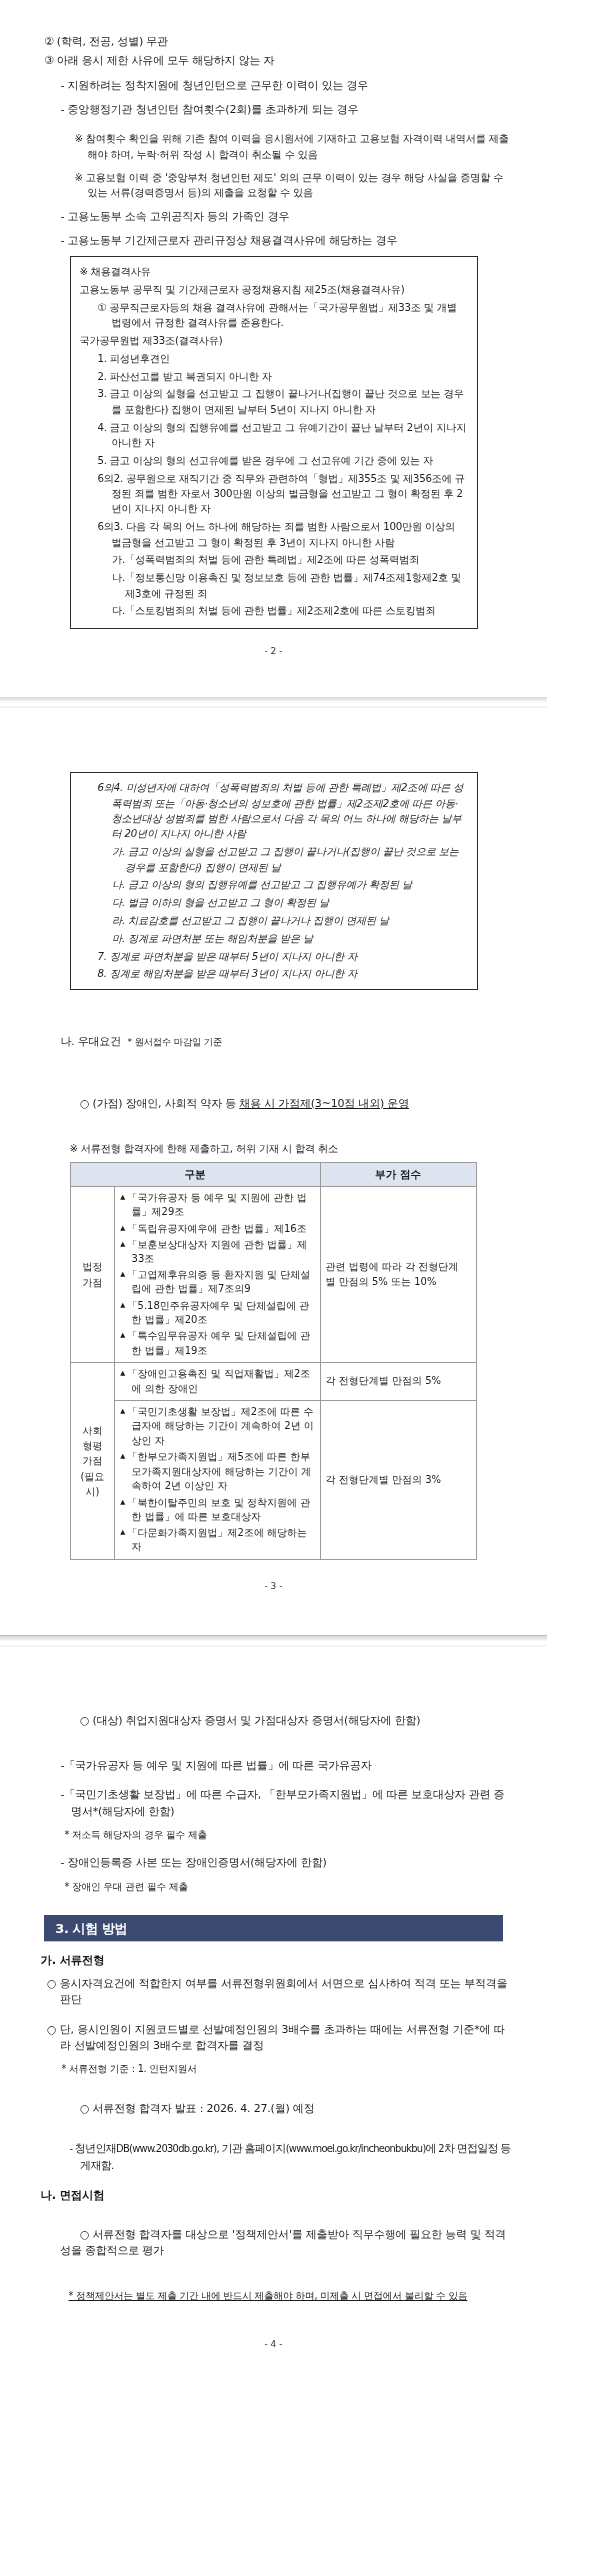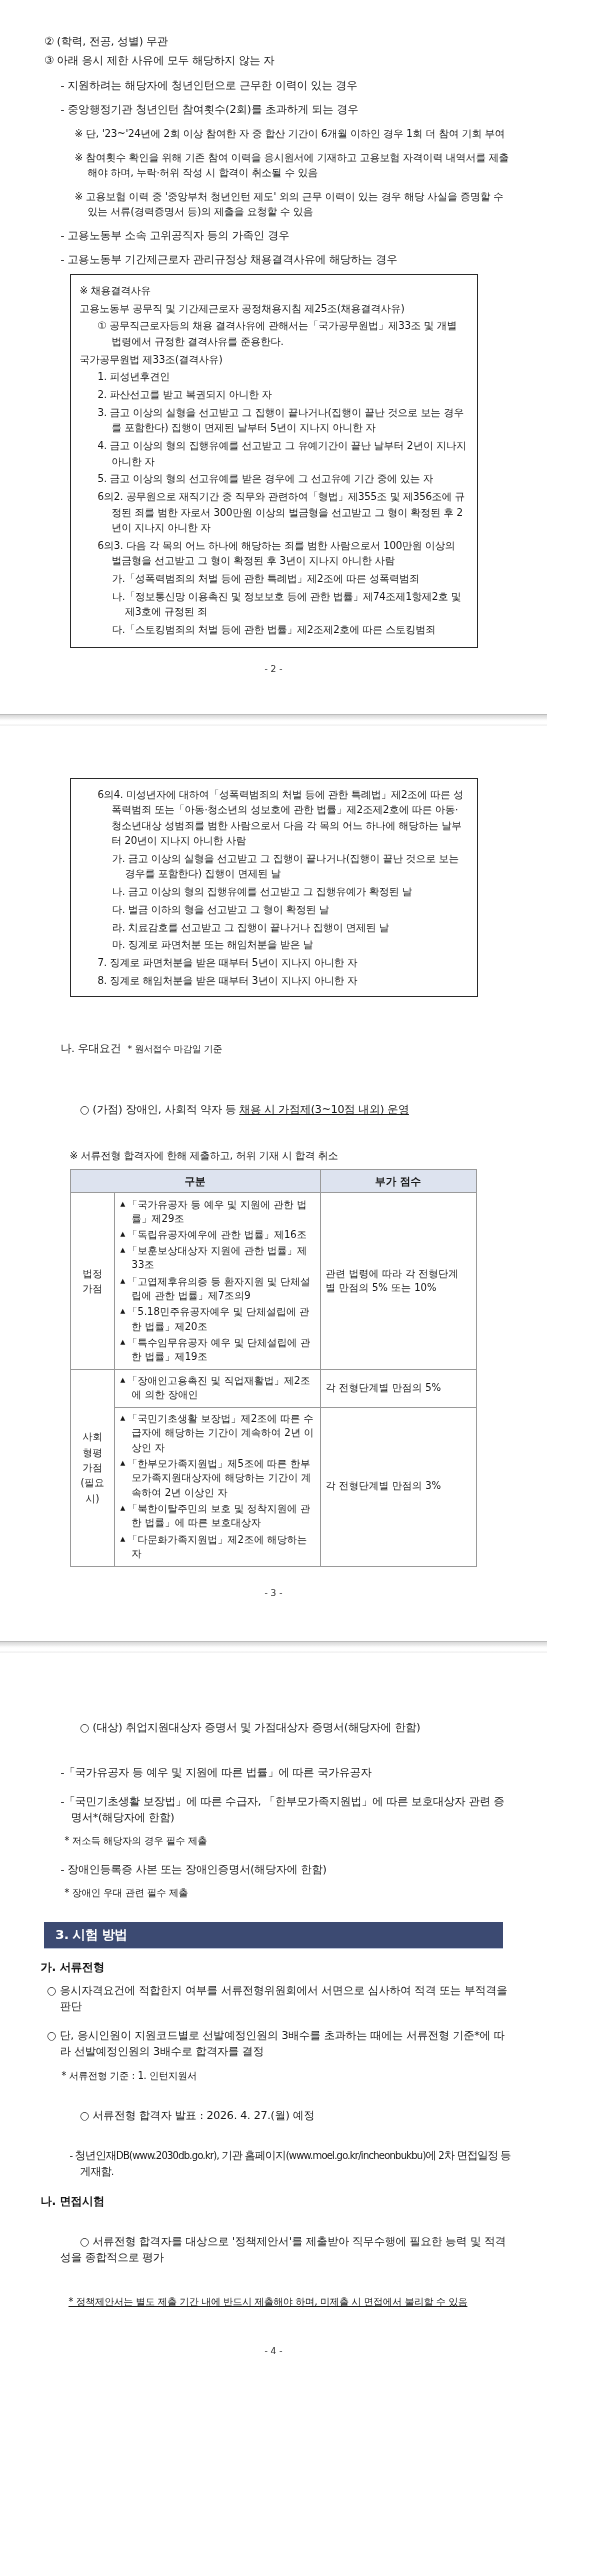--- a/index.html
+++ b/index.html
@@ -119,25 +119,24 @@
 </head>
 <body>
 
 <div class="viewer">
 
   <div class="page" style="padding-top:34px;padding-bottom:4.9px;">
 
     <p class="ln lvl-circ">② (학력, 전공, 성별) 무관</p>
     <p class="ln lvl-circ">③ 아래 응시 제한 사유에 모두 해당하지 않는 자</p>
     <div class="gap-s"></div>
-    <p class="ln lvl-dash">- 지원하려는 해당자에 청년인턴으로 근무한 이력이 있는 경우</p>
+    <p class="ln lvl-dash">- 지원하려는 정착지원에 청년인턴으로 근무한 이력이 있는 경우</p>
     <div class="gap-s"></div>
     <p class="ln lvl-dash">- 중앙행정기관 청년인턴 참여횟수(2회)를 초과하게 되는 경우</p>
     <div class="gap-s"></div>
-    <p class="ln lvl-note">※ 단, '23~'24년에 2회 이상 참여한 자 중 합산 기간이 6개월 이하인 경우 1회 더 참여 기회 부여</p>
     <div class="gap-s"></div>
     <p class="ln lvl-note">※ 참여횟수 확인을 위해 기존 참여 이력을 응시원서에 기재하고 고용보험 자격이력 내역서를 제출해야 하며, 누락·허위 작성 시 합격이 취소될 수 있음</p>
     <div class="gap-s"></div>
     <p class="ln lvl-note">※ 고용보험 이력 중 '중앙부처 청년인턴 제도' 외의 근무 이력이 있는 경우 해당 사실을 증명할 수 있는 서류(경력증명서 등)의 제출을 요청할 수 있음</p>
     <div class="gap-s"></div>
     <p class="ln lvl-dash">- 고용노동부 소속 고위공직자 등의 가족인 경우</p>
     <div class="gap-s"></div>
     <p class="ln lvl-dash">- 고용노동부 기간제근로자 관리규정상 채용결격사유에 해당하는 경우</p>
 
     <div class="lawbox">
@@ -158,21 +157,21 @@
     </div>
 
     <div class="pgnum">- 2 -</div>
     <div style="height:24.4px"></div>
   </div>
 
   <div class="page-sep"></div>
 
   <div class="page" style="padding-top:49px;padding-bottom:4.9px;">
 
-    <div class="lawbox" style="margin-top:0;">
+    <div class="lawbox" style="margin-top:12px;font-style:italic;">
       <p class="ln law-i2">6의4. 미성년자에 대하여「성폭력범죄의 처벌 등에 관한 특례법」제2조에 따른 성폭력범죄 또는「아동·청소년의 성보호에 관한 법률」제2조제2호에 따른 아동·청소년대상 성범죄를 범한 사람으로서 다음 각 목의 어느 하나에 해당하는 날부터 20년이 지나지 아니한 사람</p>
       <p class="ln law-i3">가. 금고 이상의 실형을 선고받고 그 집행이 끝나거나(집행이 끝난 것으로 보는 경우를 포함한다) 집행이 면제된 날</p>
       <p class="ln law-i3">나. 금고 이상의 형의 집행유예를 선고받고 그 집행유예가 확정된 날</p>
       <p class="ln law-i3">다. 벌금 이하의 형을 선고받고 그 형이 확정된 날</p>
       <p class="ln law-i3">라. 치료감호를 선고받고 그 집행이 끝나거나 집행이 면제된 날</p>
       <p class="ln law-i3">마. 징계로 파면처분 또는 해임처분을 받은 날</p>
       <p class="ln law-i2">7. 징계로 파면처분을 받은 때부터 5년이 지나지 아니한 자</p>
       <p class="ln law-i2" style="margin-bottom:0;">8. 징계로 해임처분을 받은 때부터 3년이 지나지 아니한 자</p>
     </div>
 

